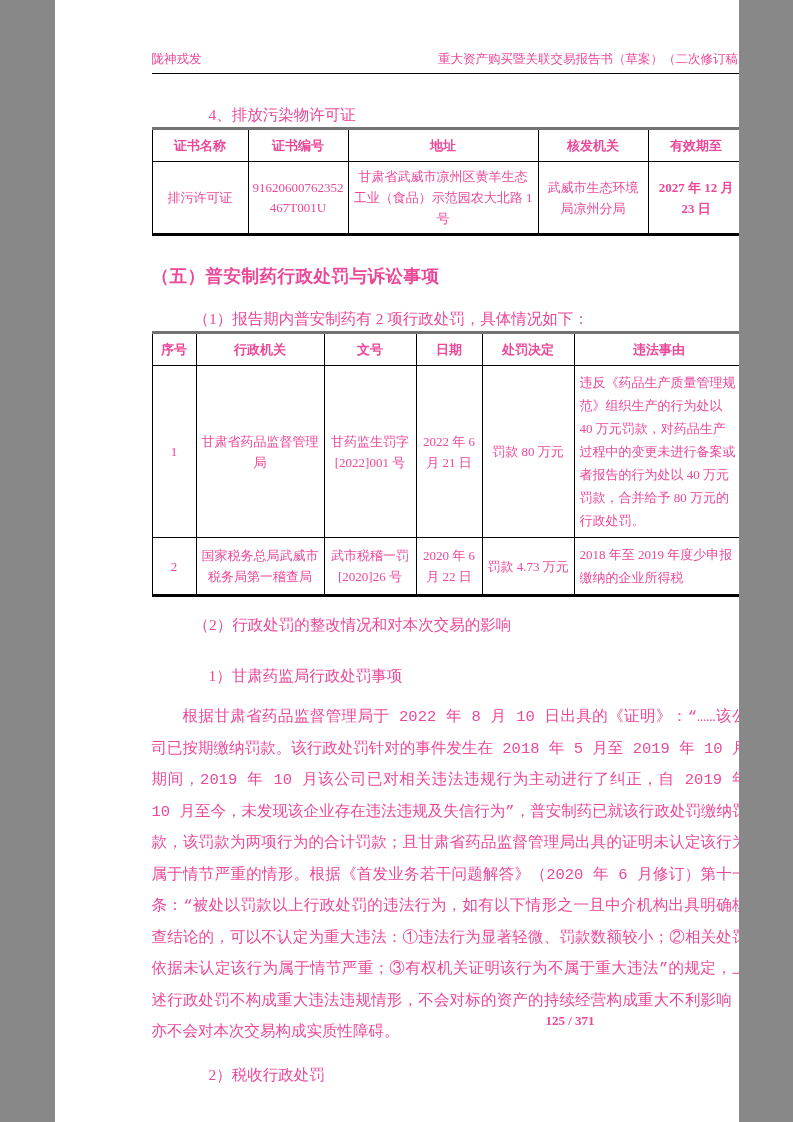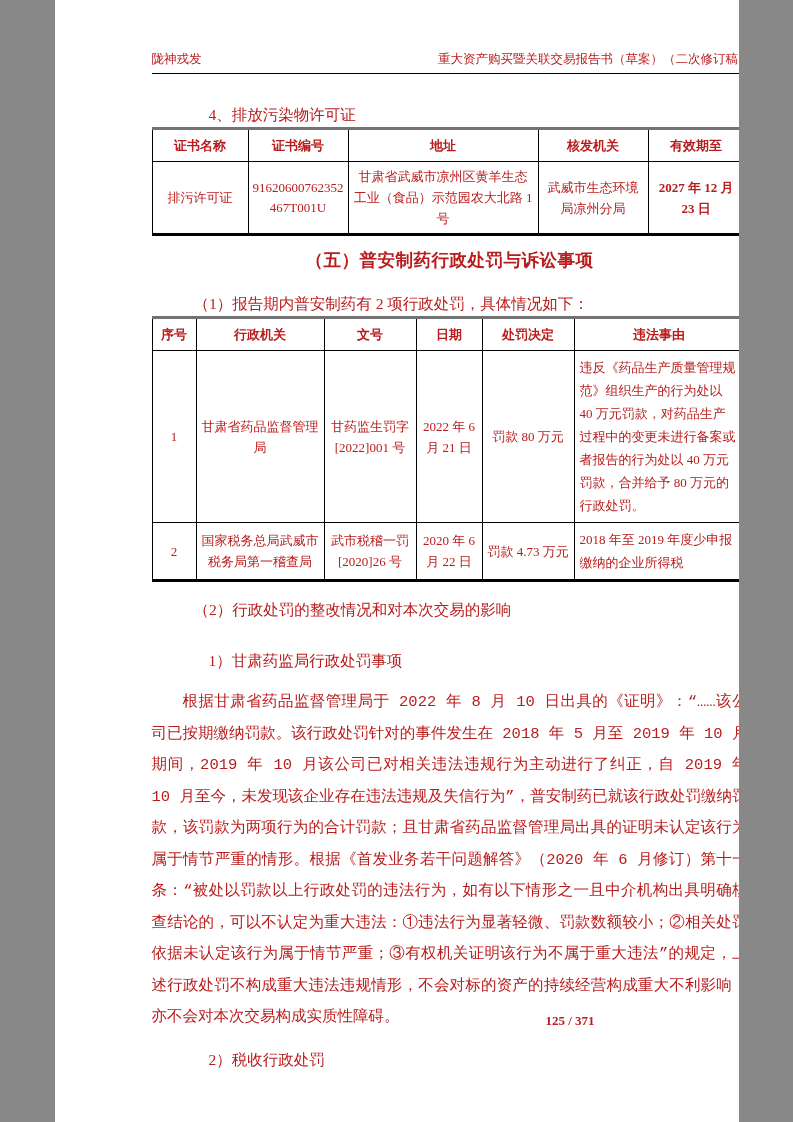--- a/index.html
+++ b/index.html
@@ -3,21 +3,21 @@
 <meta charset="utf-8">
 <style>
   * { margin:0; padding:0; box-sizing:border-box; }
   html,body { background:#888; }
   .page {
     position:relative;
     width:684px; height:1122px;
     margin:0 auto;
     background:#ffffff;
     font-family:"Liberation Serif","DejaVu Serif",serif;
-    color:#b91c1c;
+    color:#ec4899;
     overflow:hidden;
   }
   
   .running-header {
     position:absolute; left:97px; top:50px; width:599px;
     display:flex; justify-content:space-between; align-items:flex-end;
     font-size:12.5px; line-height:18px;
     border-bottom:1.5px solid #000;
     padding-bottom:5px;
   }
@@ -45,27 +45,26 @@
     vertical-align:middle;
     padding:4px 4px;
     line-height:21px;
   }
   .doc-table th { font-weight:bold; padding:5px 2px; }
   td.break-all { word-break:break-all; line-height:20px; }
   td.bold { font-weight:bold; }
   td.left { text-align:left; line-height:23px; padding:5px 5px; }
   td.nowrap { white-space:nowrap; }
   .h-five {
-    margin-top:12px;
-    font-family:Liberation Mono, monospace;
+    margin-top:27px;
+    font-family:Liberation Sans, sans-serif;
     font-weight:bold;
     font-size:17.5px;
     line-height:26px;
     letter-spacing:0.5px;
-    text-align:center;
   }
   .h-sub {
     margin-top:27px;
     padding-left:57px;
     font-size:15.5px;
     line-height:24px;
   }
   .h-item {
     margin-top:18px;
     padding-left:42px;

